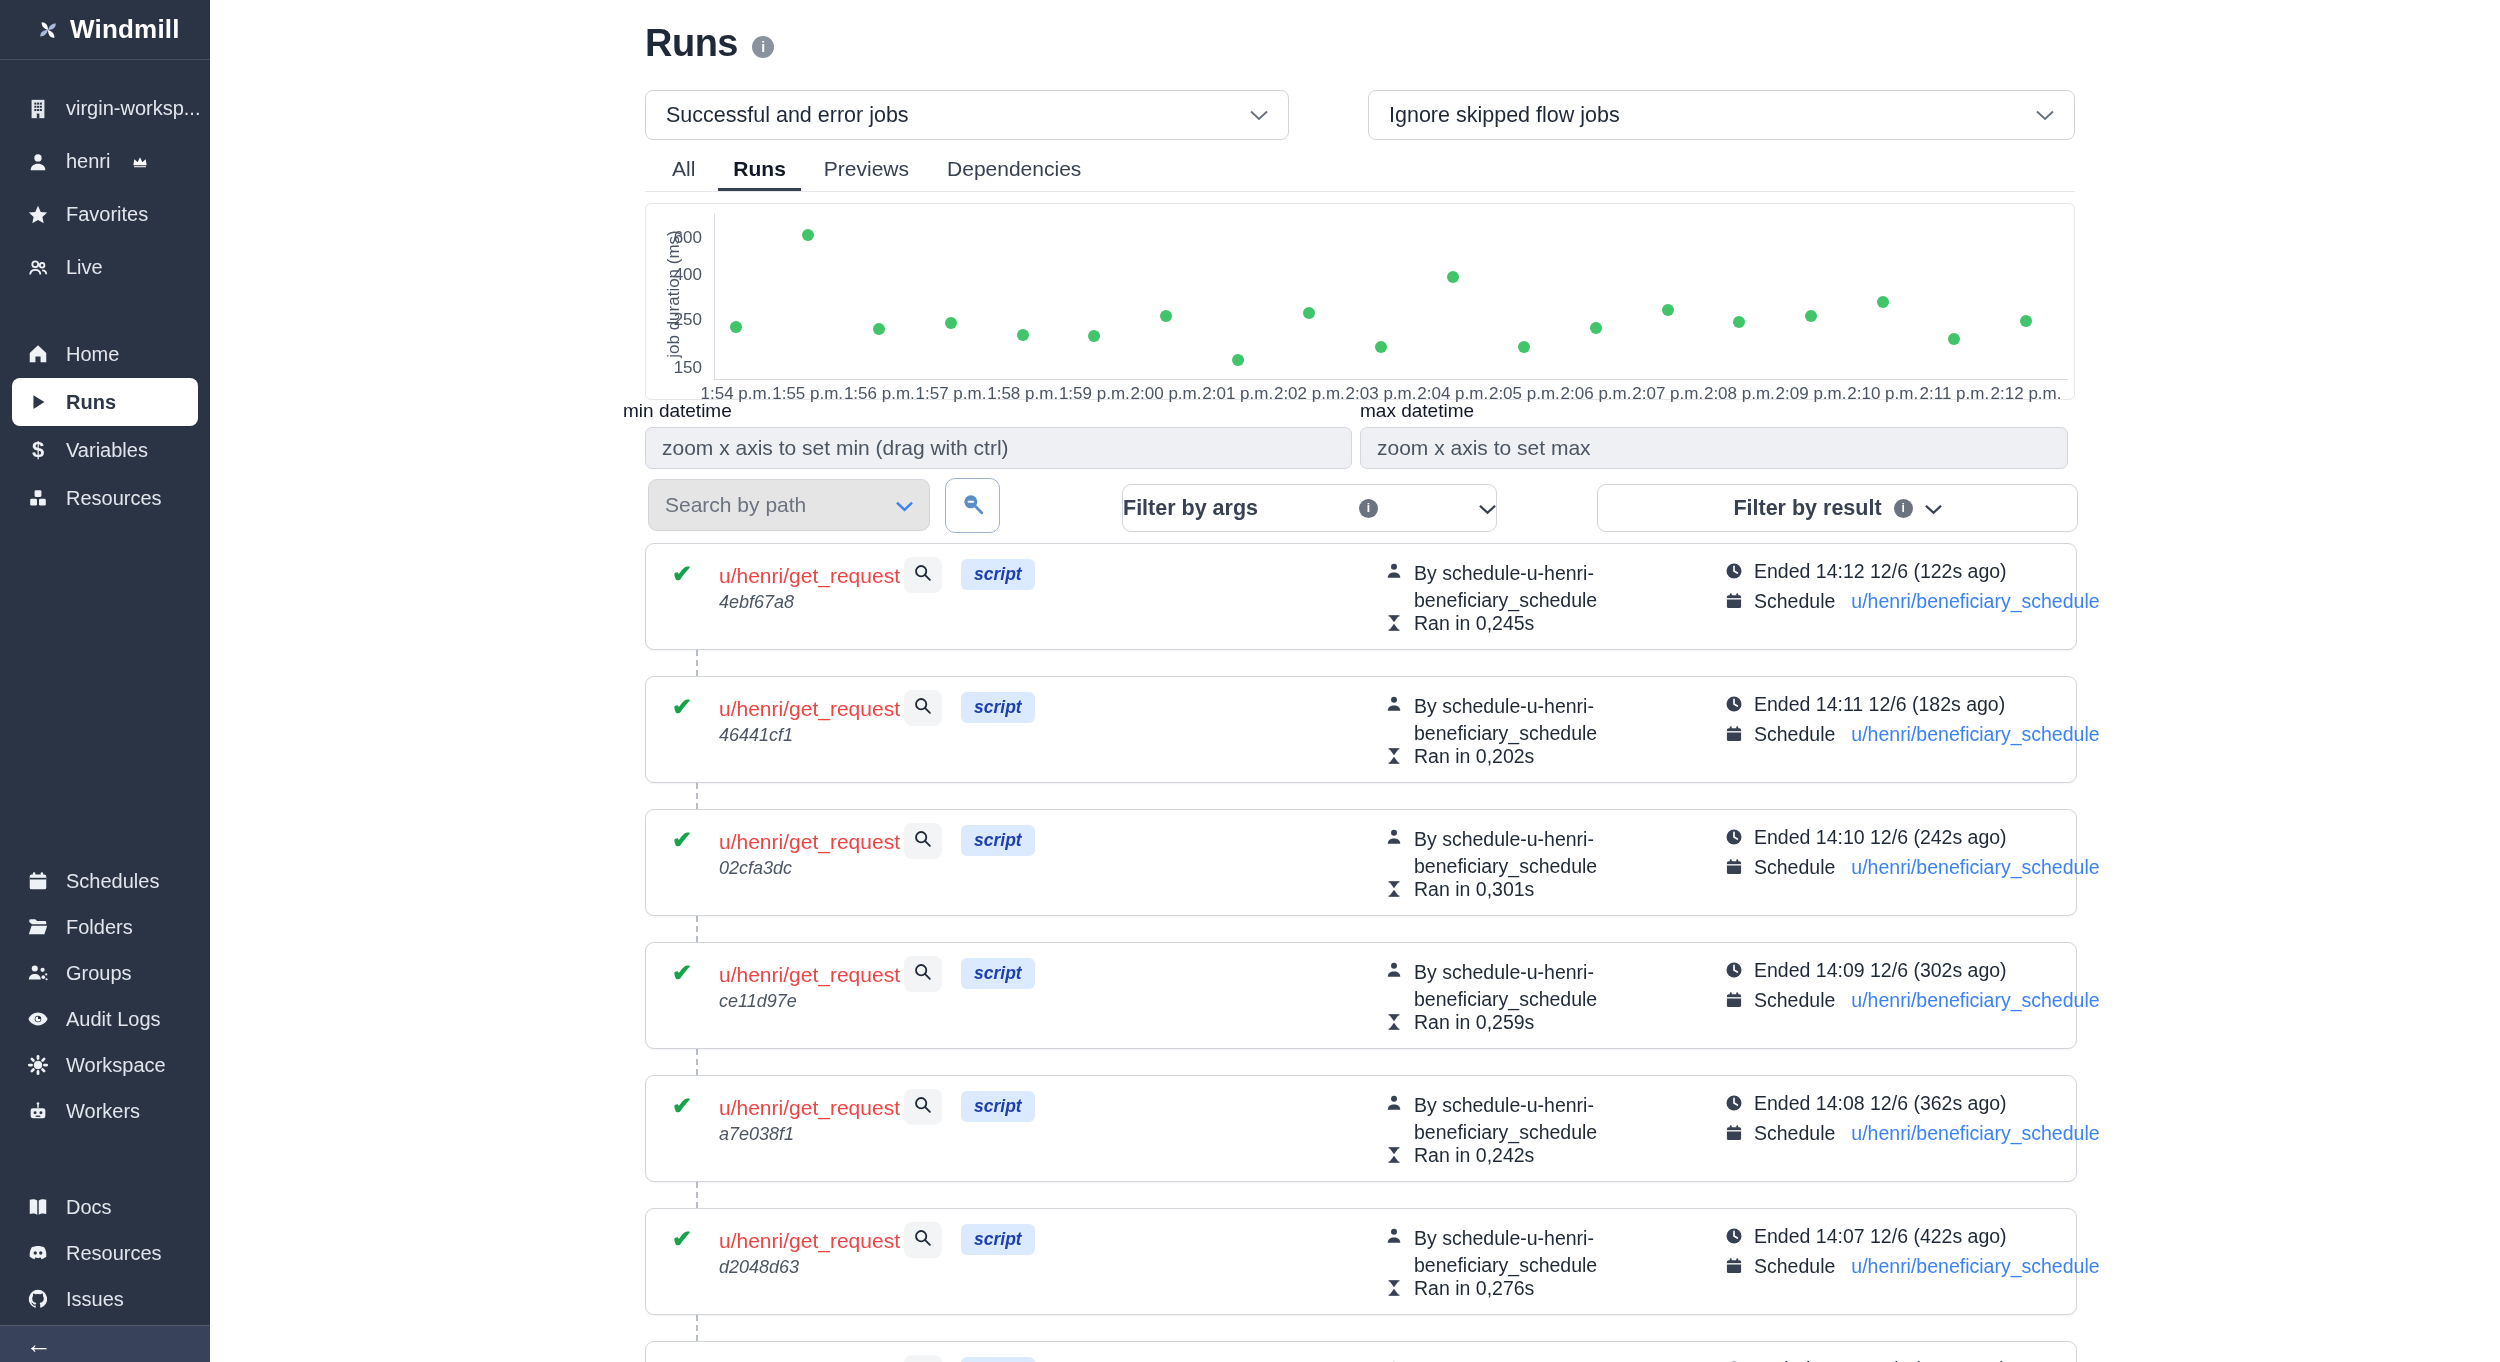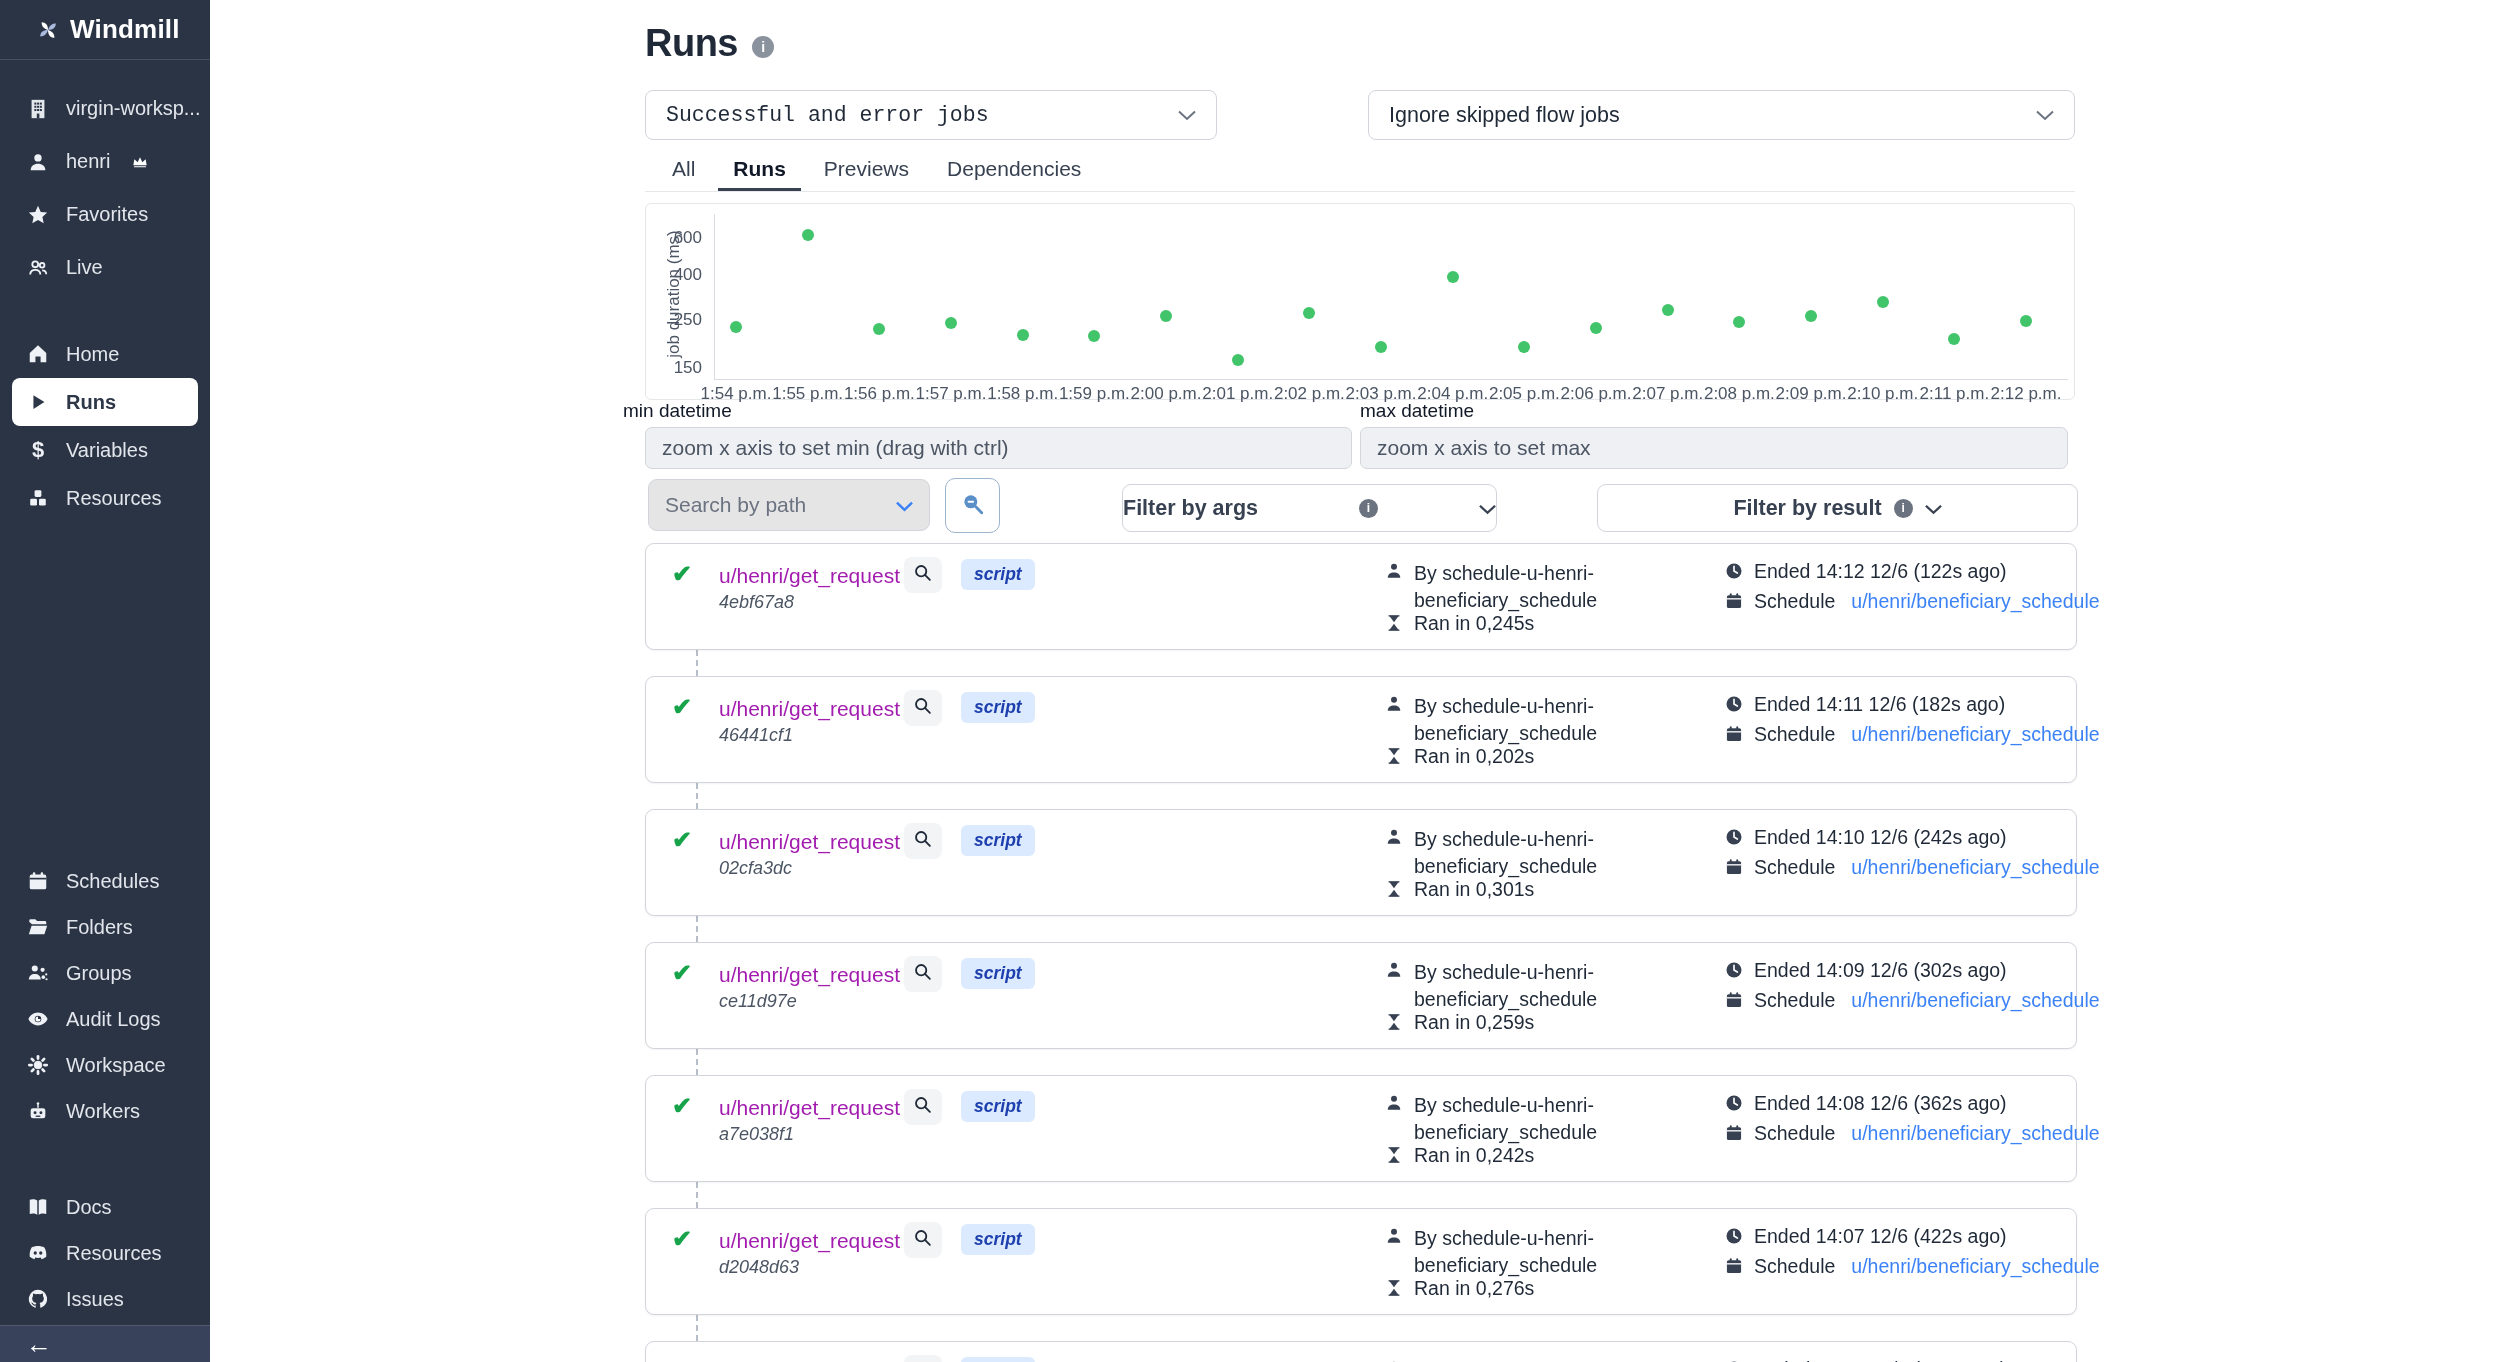--- a/index.html
+++ b/index.html
@@ -43,21 +43,21 @@
   .info-dot { width:22px; height:22px; border-radius:50%; background:#8a929e; color:#fff;
     font-size:14px; font-weight:bold; display:inline-flex; align-items:center; justify-content:center;
     font-style:normal; margin-top:6px; }
   .info-dot.small { width:19px; height:19px; font-size:12px; background:#6b7280; margin-top:0; }
 
   
   .select-box { position:absolute; height:50px; border:1px solid #d1d5db; border-radius:8px;
     background:#fff; display:flex; align-items:center; padding:0 20px; font-size:21.5px;
     color:#1f2937; cursor:pointer; }
   .select-box .chev { margin-left:auto; color:#6b7280; display:inline-flex; }
-  #sel-status { left:645px;  top:90px; width:572px;font-family:Liberation Mono, monospace; }
+  #sel-status { left:645px;  top:90px; width:644px; }
   #sel-flow   { left:1368px; top:90px; width:707px; }
 
   
   .tabs { position:absolute; left:645px; top:150px; width:1430px; height:42px;
     display:flex; gap:8px; border-bottom:1px solid #e5e7eb; padding-left:12px; }
   .tab { padding:0 15px; font-size:21px; color:#374151; display:flex; align-items:center;
     cursor:pointer; border-bottom:3px solid transparent; }
   .tab.active { color:#111827; font-weight:bold; border-bottom:3px solid #374151; }
 
   
@@ -96,21 +96,21 @@
   #btn-args   { left:1122px; width:375px;justify-content:space-between; }
   #btn-result { left:1597px; width:481px; }
   .filter-btn .chev { color:#374151; }
 
   
   .runs-list { position:absolute; left:645px; top:543px; width:1432px; }
   .run-card { position:relative; width:1432px; height:107px; background:#fff;
     border:1px solid #d1d5db; border-radius:9px; box-shadow:0 1px 2px rgba(0,0,0,.05); }
   .connector { height:26px; width:0; border-left:2px dashed #b8bec8; margin-left:51px; }
   .rc-check { position:absolute; left:26px; top:16px; color:#16a34a; font-size:24px; font-weight:bold; }
-  .rc-path { position:absolute; left:73px; top:20px; font-size:21px; color:#a21caf;
+  .rc-path { position:absolute; left:73px; top:20px; font-size:21px; color:#ef4444;
     font-weight:500; cursor:pointer; }
   .rc-zoom { position:absolute; left:258px; top:13px; width:38px; height:36px; background:#f3f4f6;
     border-radius:8px; display:flex; align-items:center; justify-content:center; cursor:pointer; }
   .rc-badge { position:absolute; left:315px; top:15px; height:31px; background:#dbeafe;
     color:#1e40af; font-size:17.5px; font-weight:bold; border-radius:6px; display:flex;
     align-items:center; padding:0 13px;font-style:italic; }
   .rc-id { position:absolute; left:73px; top:48px; font-size:18px; font-style:italic; color:#4b5563; }
   .mrow { position:absolute; display:flex; align-items:flex-start; gap:10px; color:#1f2937;
     font-size:19.5px; }
   .mrow .mico { flex:0 0 20px; width:20px; height:20px; color:#374151; margin-top:1px; }

